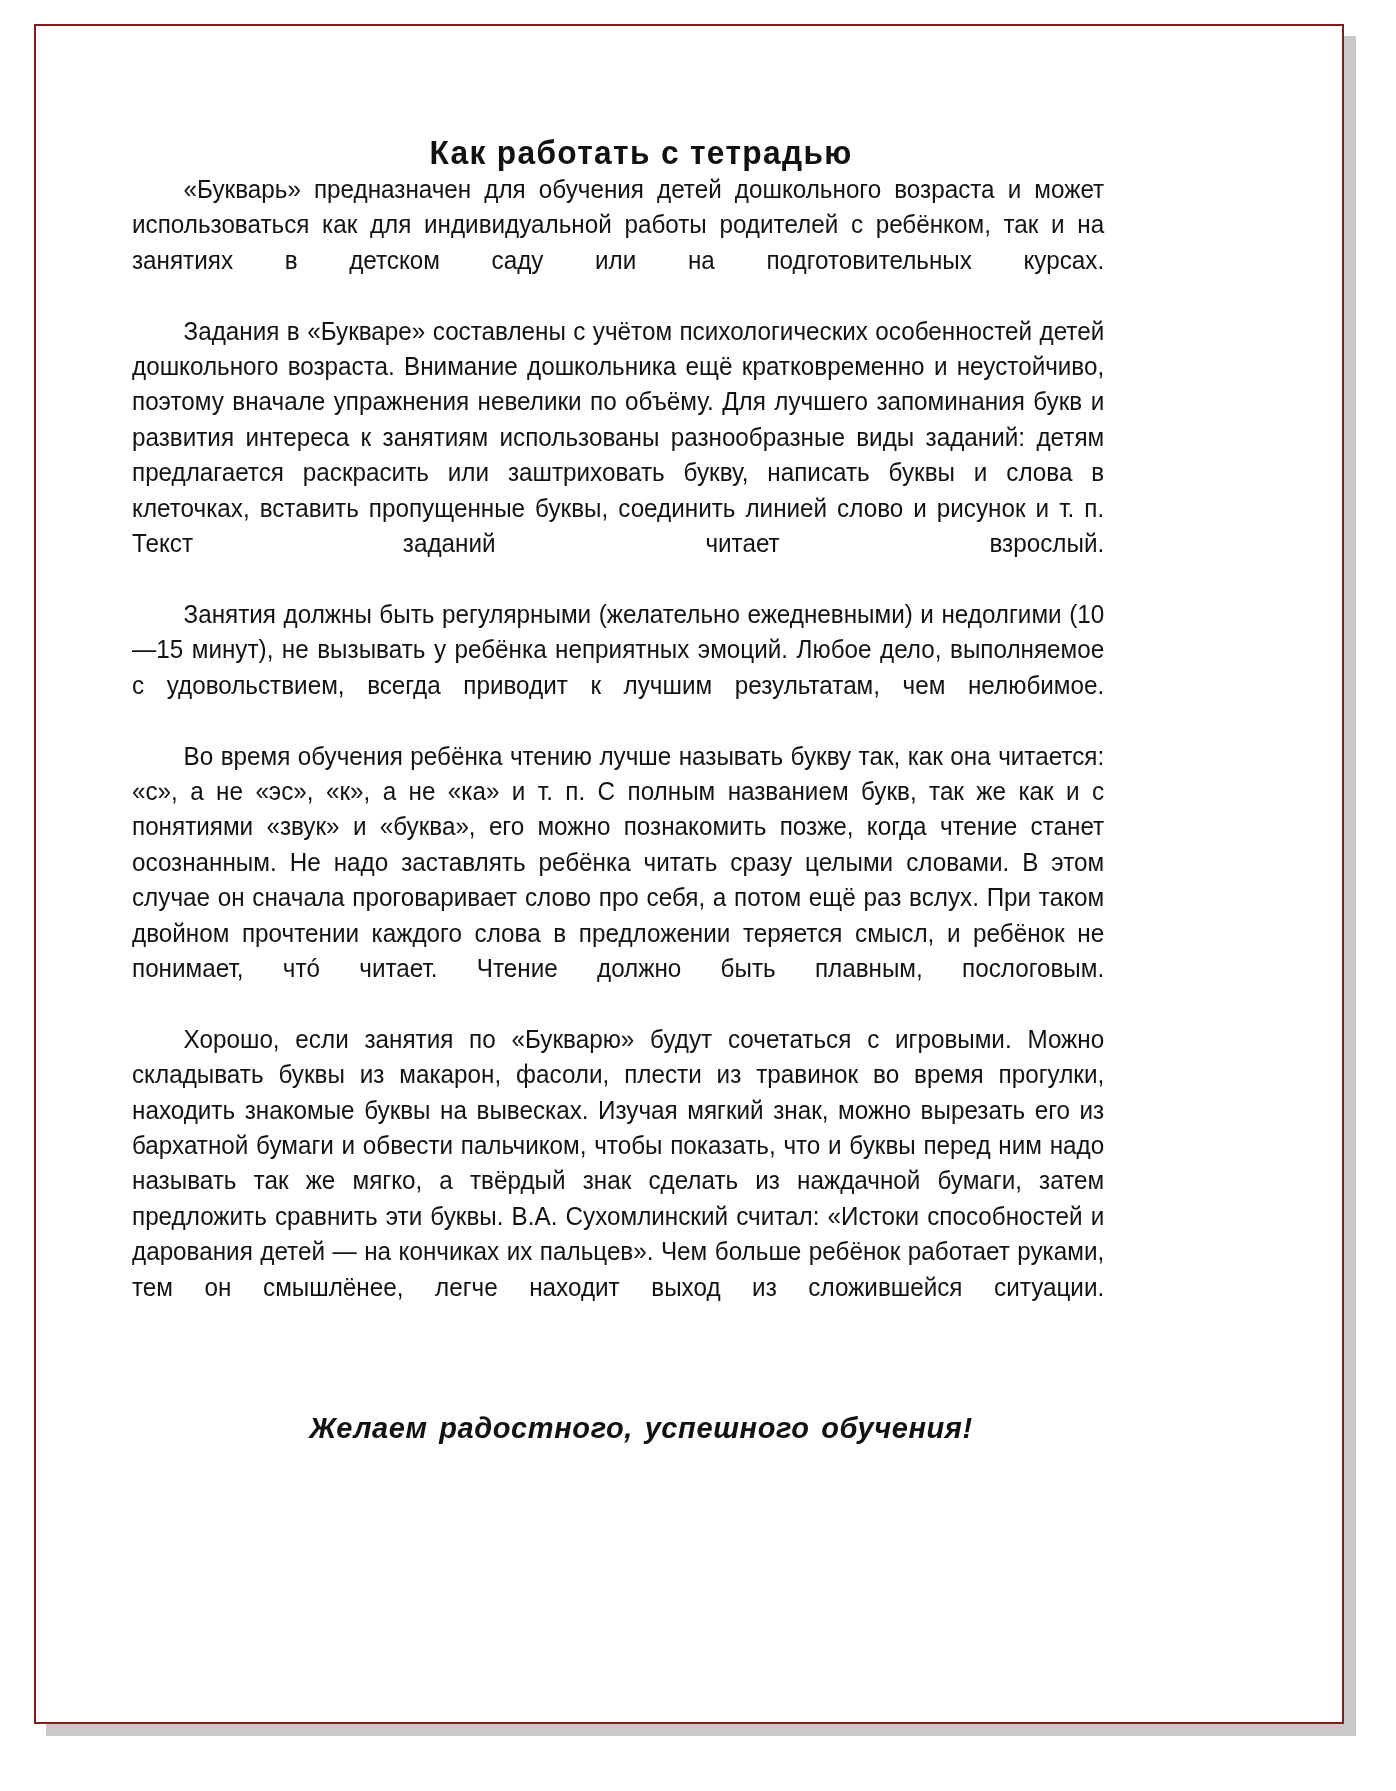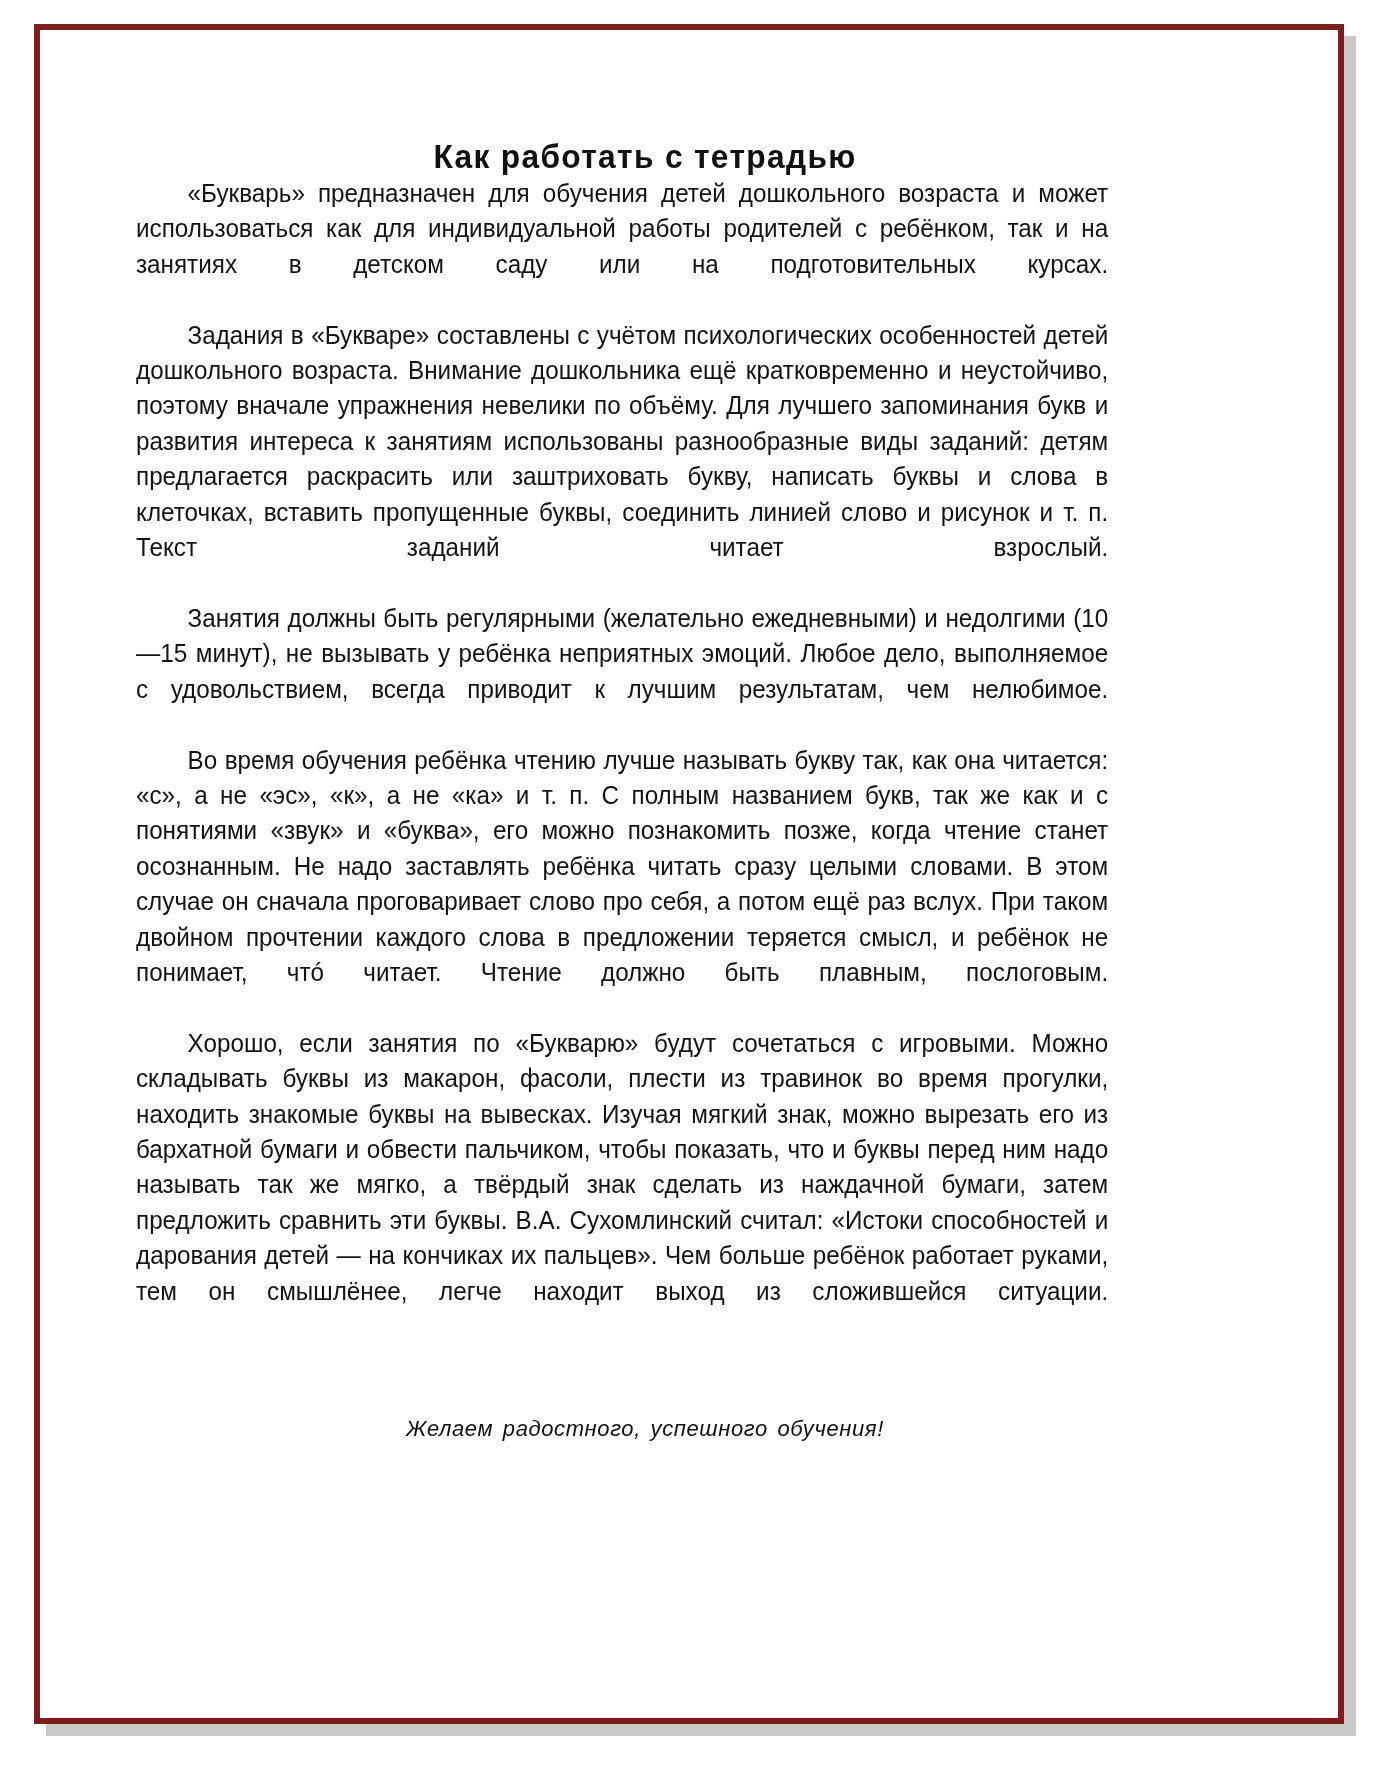--- a/index.html
+++ b/index.html
@@ -33,21 +33,21 @@
     filter: blur(0.4px);
   }
 
   .page {
     position: absolute;
     left: 34px;
     top: 24px;
     width: 1310px;
     height: 1700px;
     background: #ffffff;
-    border: 6px solid #7f1d1d;
+    border: 2px solid #7f1d1d;
     box-sizing: border-box;
   }
 
   .page-inner {
     position: absolute;
     left: 96px;
     top: 96px;
     width: 1018px;
   }
 
@@ -79,23 +79,23 @@
     word-spacing: 0.4px;
   }
 
   p.para:last-of-type {
     text-align: justify;
   }
 
   .closing {
     margin-top: 72px;
     text-align: center;
-    font-weight: normal;
+    font-weight: bold;
     font-style: italic;
-    font-size: 22px;
+    font-size: 29px;
     letter-spacing: 0.6px;
     color: #111111;
     word-spacing: 3px;
   }
 
   
   p.para::after {
     content: "";
     display: inline-block;
     width: 100%;

